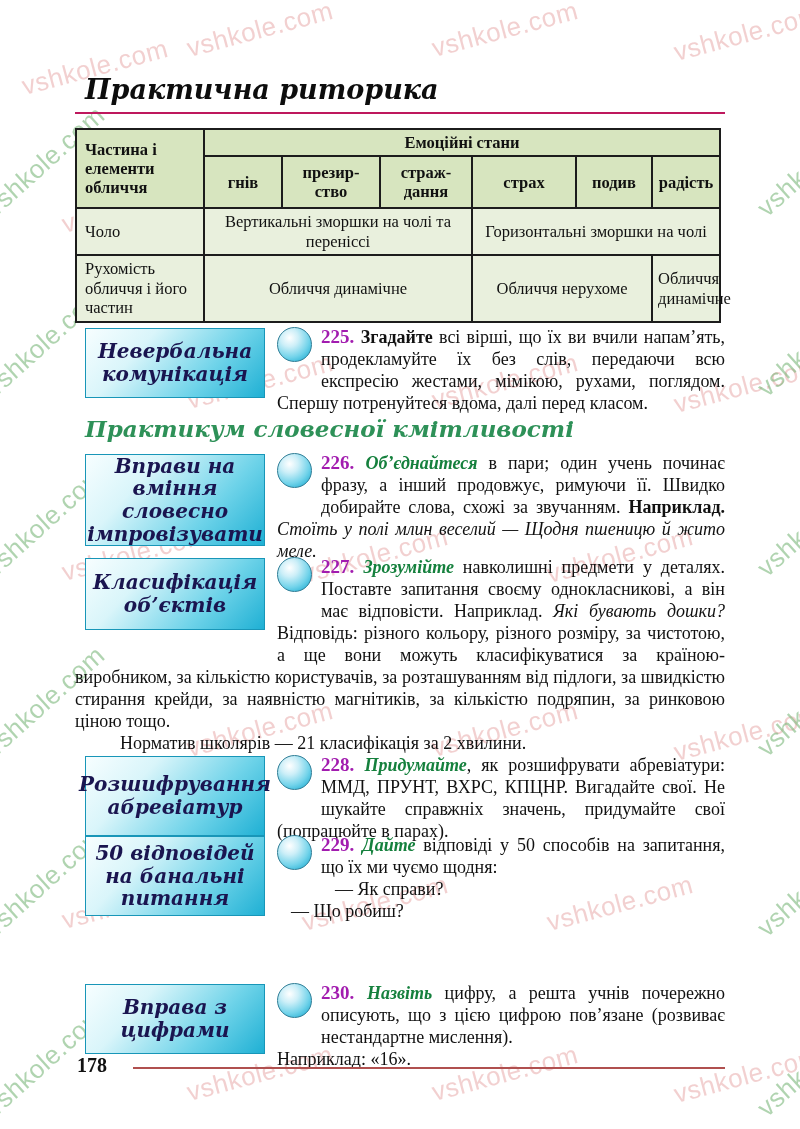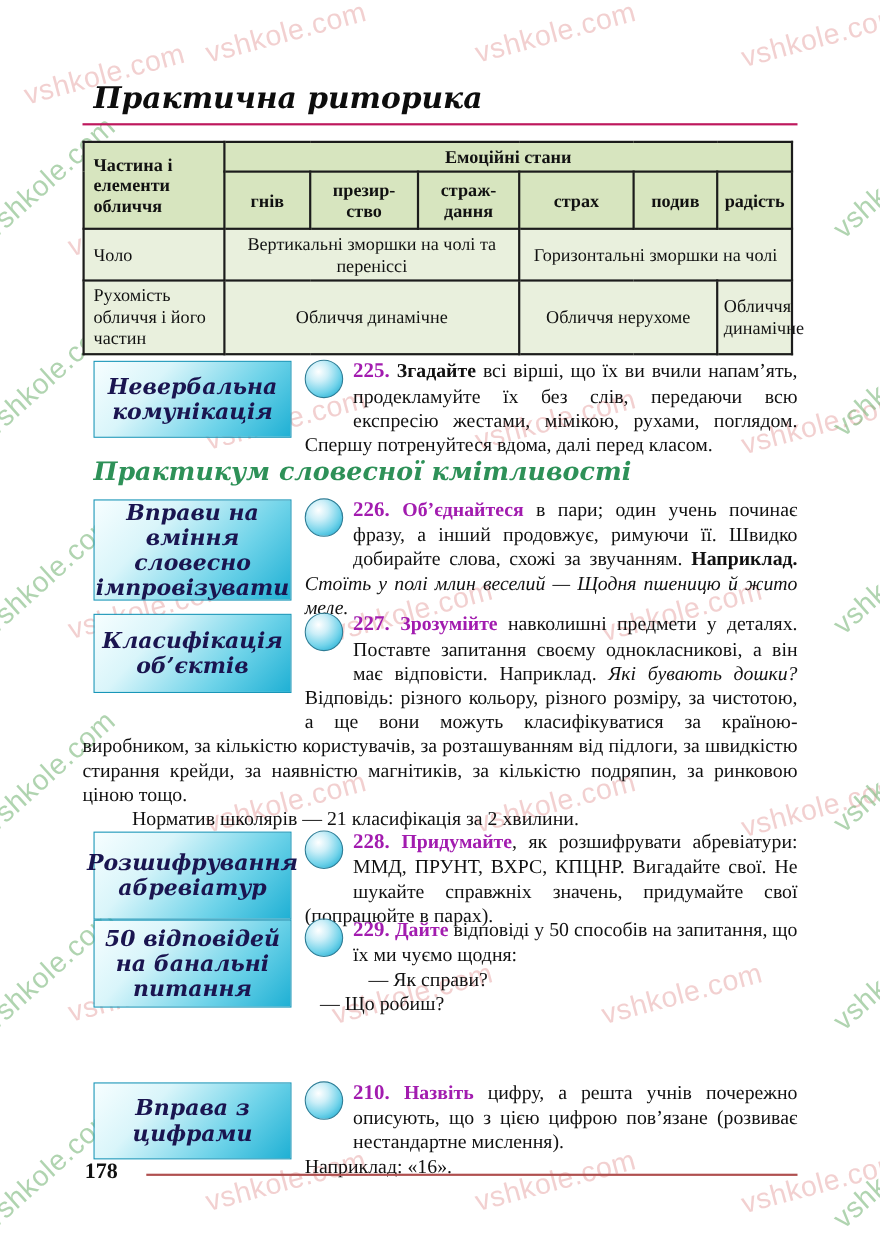--- a/index.html
+++ b/index.html
@@ -37,21 +37,21 @@
   .b2{height:92px;margin-bottom:20px;}
   .b3{height:72px;margin-bottom:16px;}
   .b4{height:80px;margin-bottom:10px;}
   .b5{height:80px;margin-bottom:6px;}
   .b6{height:70px;margin-bottom:20px;}
   .ex-circle{float:left;width:35px;height:35px;border-radius:50%;margin:1px 9px 11px 0;box-sizing:border-box;
     background:radial-gradient(circle at 35% 30%,#ffffff 0%,#cdeff8 28%,#72d3ea 62%,#2db3d6 86%,#1d9cbe 100%);
     border:1px solid #2e7d96;}
   .ex-text{margin:0;text-align:justify;font-size:18px;line-height:22px;}
   .ex-num{font-weight:bold;font-size:19px;color:#a21caf;}
-  .g{font-weight:bold;color:#a21caf;}
+  .g{font-weight:bold;color:#15803d;font-style:italic;}
   .bold{font-weight:bold;}
   .it{font-style:italic;}
   .dash{font-size:18px;line-height:22px;text-indent:14px;}
   .dash.below{clear:left;text-indent:45px;}
   .note{font-size:18px;line-height:22px;text-indent:45px;text-align:justify;margin:0;}
   .plain-line{font-size:18px;line-height:22px;}
 
   
   .section-heading{top:415px;}
   .section-heading h2{margin:0;padding-left:10px;font-family:"DejaVu Serif",serif;font-style:italic;font-weight:bold;font-size:23px;color:#2e9158;}
@@ -198,21 +198,21 @@
       <p class="ex-text"><span class="ex-num">229. </span><span class="g">Дайте </span><span>відповіді у 50 способів на запитання, що їх ми чуємо щодня:</span></p>
       <div class="dash">— Як справи?</div>
       <div class="dash">— Що робиш?</div>
     </div>
 
     <div class="abs exercise ex230">
       <div class="side-box b6">
         <span>Вправа з цифрами</span>
       </div>
       <span class="ex-circle"></span>
-      <p class="ex-text"><span class="ex-num">210. </span><span class="g">Назвіть </span><span>цифру, а решта учнів почережно описують, що з цією цифрою пов’язане (розвиває нестандартне мислення).</span></p>
+      <p class="ex-text"><span class="ex-num">230. </span><span class="g">Назвіть </span><span>цифру, а решта учнів почережно описують, що з цією цифрою пов’язане (розвиває нестандартне мислення).</span></p>
       <div class="plain-line">Наприклад: «16».</div>
     </div>
 
     <div class="abs footer">
       <span class="page-number">178</span>
       <span class="footer-line"></span>
     </div>
 
   </div>
 </div>

